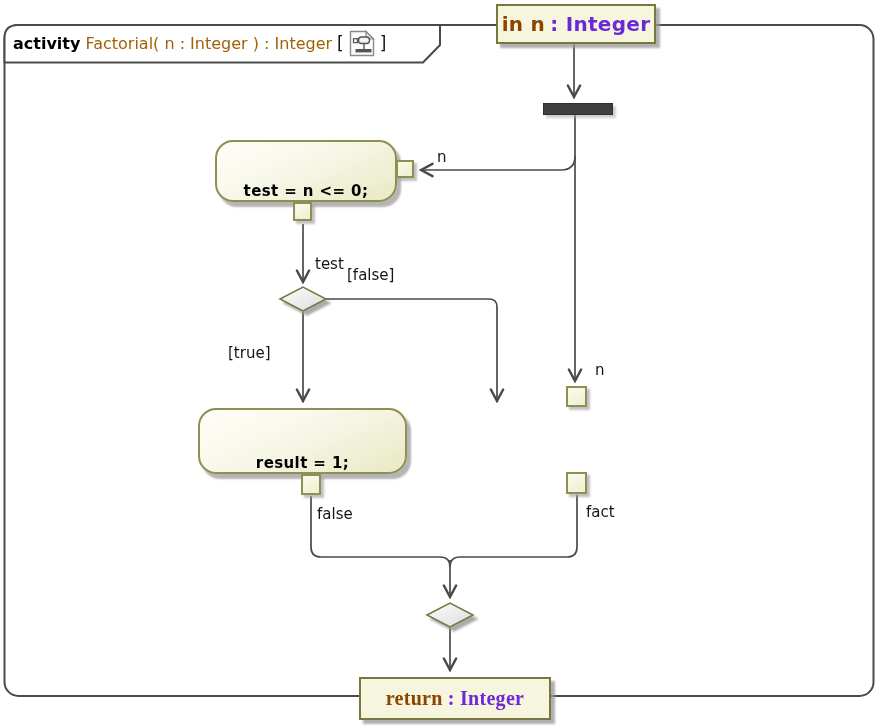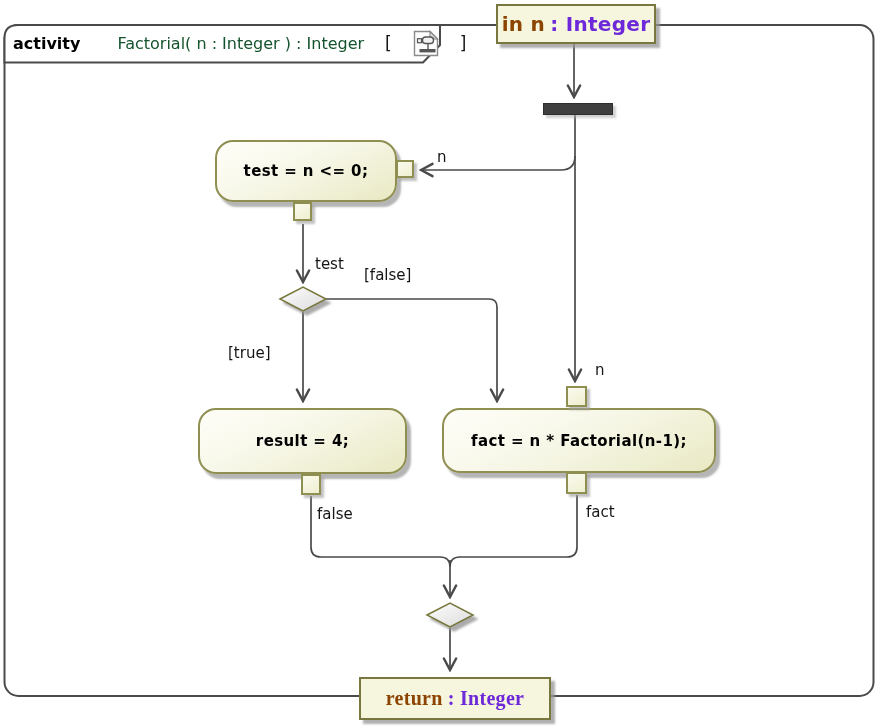--- a/index.html
+++ b/index.html
@@ -3,38 +3,38 @@
 <meta charset="utf-8">
 <style>
   html,body{margin:0;padding:0;background:#FFFFFF;}
   .canvas{
     position:relative;width:878px;height:727px;background:#FFFFFF;overflow:hidden;
     font-family:"DejaVu Sans","Liberation Sans",sans-serif;color:#111;
   }
   svg.layer{position:absolute;left:0;top:0;width:878px;height:727px;}
 
   .frame-title{
-    position:absolute;left:13px;top:30px;height:26px;display:flex;align-items:center;gap:21px;
+    position:absolute;left:13px;top:30px;height:26px;display:flex;align-items:center;gap:5px;
     font-size:16px;white-space:nowrap;
   }
   .kw{font-weight:bold;color:#000;}
-  .sig{color:#14532d;margin-left:16px;}
+  .sig{color:#a16207;}
   .bracket{color:#111;font-size:17px;}
 
   .param-node{
     position:absolute;display:flex;align-items:center;justify-content:center;
     background:#F6F6DE;border:2px solid #77773F;
     box-shadow:4px 4px 2px rgba(150,150,150,0.75);
     font-size:20px;font-weight:bold;white-space:nowrap;letter-spacing:0.3px;
   }
   .param-kw{color:#8C4400;}
   .param-type{color:#6d28d9;margin-left:5px;}
 
   .action-node{
-    position:absolute;display:flex;justify-content:center;align-items:center;
+    position:absolute;display:flex;justify-content:center;align-items:flex-end;
     background:linear-gradient(155deg,#FEFEF9 0%,#F7F7E8 45%,#E9E9C4 100%);
     border:2px solid #8F8F52;border-radius:18px;
     box-shadow:4px 5px 2px rgba(150,150,150,0.70);
     font-size:15px;font-weight:bold;letter-spacing:0.4px;color:#000;
     box-sizing:border-box;white-space:nowrap;
   }
 
   .pin{
     position:absolute;
     background:linear-gradient(150deg,#FAFAEE 0%,#EFEFD0 100%);
@@ -111,34 +111,31 @@
     <span class="param-type">: Integer</span>
   </div>
 
   <div class="fork-bar" style="left:543px;top:103px;width:70px;height:12px;"></div>
 
   <div class="action-node" style="left:215px;top:140px;width:182px;height:62px;">
     <span>test = n &lt;= 0;</span>
   </div>
 
   <div class="action-node" style="left:198px;top:408px;width:209px;height:66px;">
-    <span>result = 4;</span>
+    <span>result = 1;</span>
   </div>
 
-  <div class="action-node" style="left:442px;top:408px;width:274px;height:65px;">
-    <span>fact = n * Factorial(n-1);</span>
-  </div>
 
   <div class="pin" style="left:396px;top:160px;width:18px;height:18px;"></div>
   <div class="pin" style="left:293px;top:202px;width:19px;height:19px;"></div>
   <div class="pin" style="left:301px;top:474px;width:20px;height:21px;"></div>
   <div class="pin" style="left:566px;top:386px;width:21px;height:21px;"></div>
   <div class="pin" style="left:566px;top:472px;width:21px;height:22px;"></div>
 
   <div class="edge-label" style="left:437px;top:148px;">n</div>
   <div class="edge-label" style="left:315px;top:231px;margin-top:24px;">test</div>
-  <div class="edge-label" style="left:364px;top:266px;">[false]</div>
+  <div class="edge-label" style="left:347px;top:266px;">[false]</div>
   <div class="edge-label" style="left:228px;top:344px;">[true]</div>
   <div class="edge-label" style="left:595px;top:361px;">n</div>
   <div class="edge-label" style="left:317px;top:505px;">false</div>
   <div class="edge-label" style="left:586px;top:503px;text-align:right;">fact</div>
 
 </div>
 
 </body></html>

